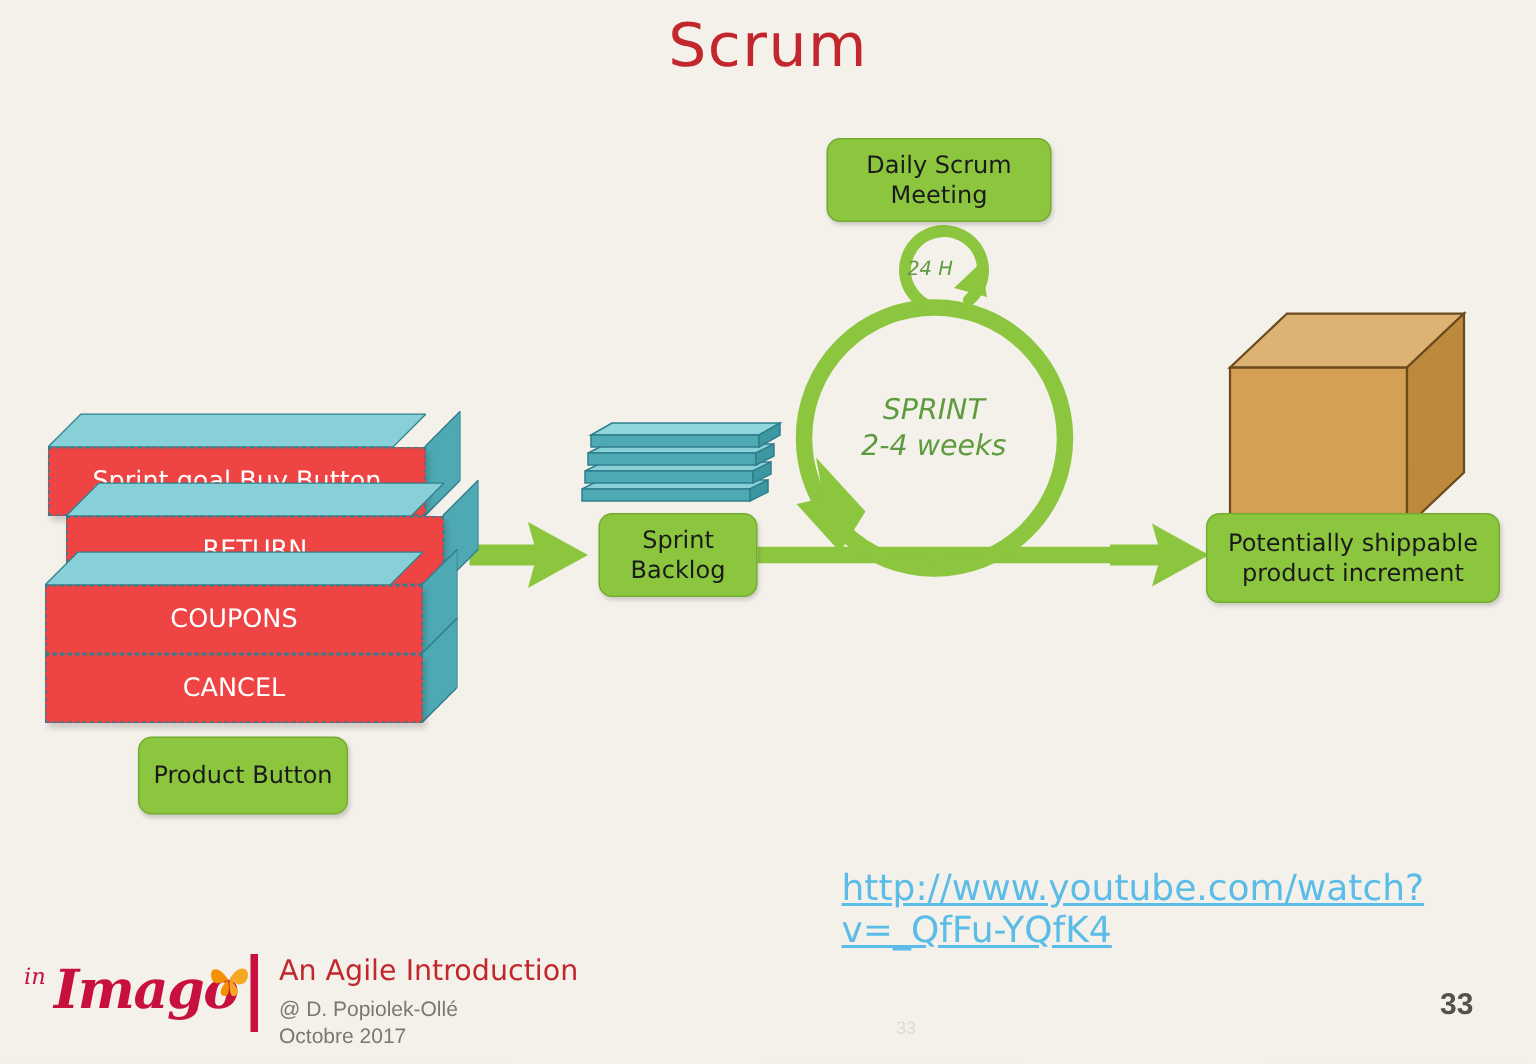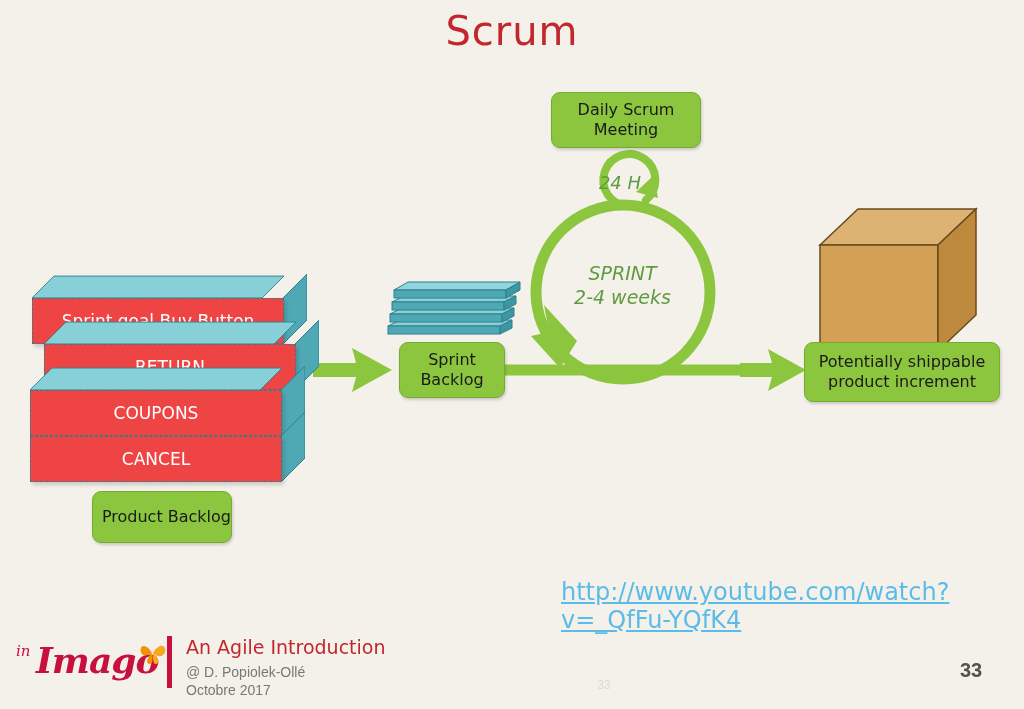--- a/index.html
+++ b/index.html
@@ -35,21 +35,21 @@
   
   .green-box {
     position: absolute;
     background: #8cc63e;
     border: 1px solid #74ad2e;
     border-radius: 9px;
     color: #1a1a1a;
     font-family: "DejaVu Sans", sans-serif;
     display: flex;
     align-items: center;
-    justify-content: flex-end;
+    justify-content: center;
     text-align: center;
     line-height: 1.22;
     box-shadow: 1px 2px 3px rgba(0,0,0,0.17);
     box-sizing: border-box;
   }
 
   
   #backlog-stack {
     position: absolute;
     left: 22px;
@@ -134,21 +134,21 @@
   #sprint-label {
     left: 555px;
     top: 262px;
     width: 135px;
     font-size: 19px;
   }
   #h24-label {
     left: 591px;
     top: 172px;
     width: 58px;
-    font-size: 18px;
+    font-size: 13px;
   }
 
   
   #video-link {
     position: absolute;
     left: 561px;
     top: 578px;
     font-family: "DejaVu Sans", sans-serif;
     font-size: 24px;
     color: #5cbce8;
@@ -306,21 +306,21 @@
 
     <div class="slab" style="left:8px; top:160px;">
       <svg class="side" viewBox="0 0 24 70">
         <polygon points="0,24 24,0 24,46 0,70" fill="#4fa9b4" stroke="#2f7f8c" stroke-width="1"></polygon>
       </svg>
       <div class="front">CANCEL</div>
     </div>
   </div>
 
   <div class="green-box" style="left:92px; top:491px; width:140px; height:52px; font-size:16px;">
-    <span>Product Backlog</span>
+    <span>Product Button</span>
   </div>
 
   <div id="sheet-stack">
     <svg viewBox="0 0 150 64" width="150" height="64">
       <g>
         <polygon points="2,50 14,44 126,44 114,50" fill="#87d0d8" stroke="#2f7f8c" stroke-width="1"></polygon>
         <rect x="2" y="50" width="112" height="8" fill="#4fa9b4" stroke="#2f7f8c" stroke-width="1"></rect>
         <polygon points="114,50 126,44 126,52 114,58" fill="#3d97a3" stroke="#2f7f8c" stroke-width="1"></polygon>
       </g>
       <g>

